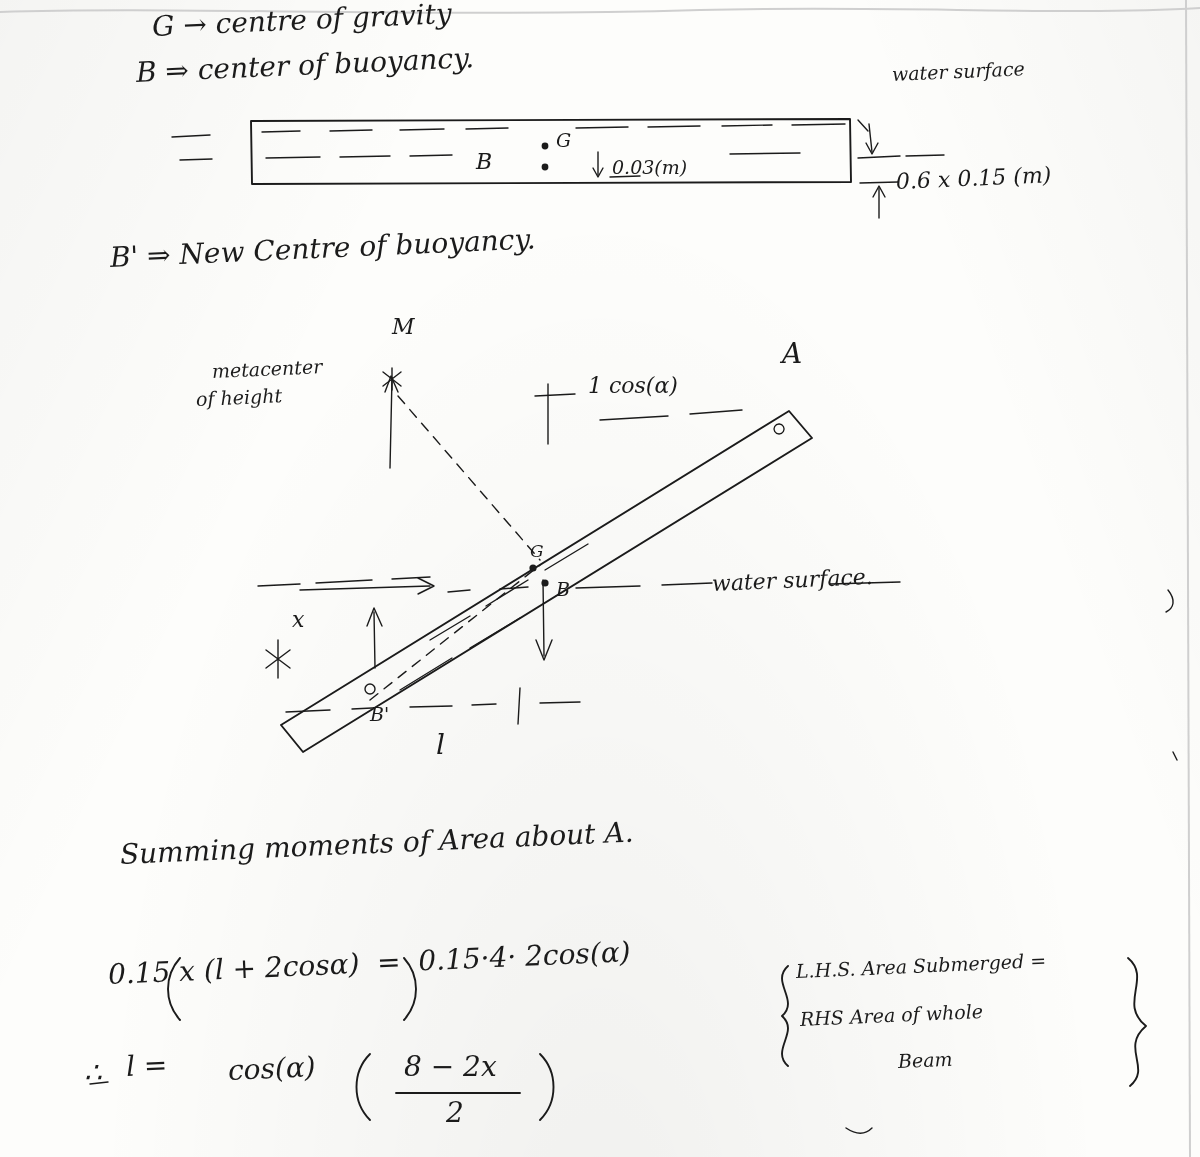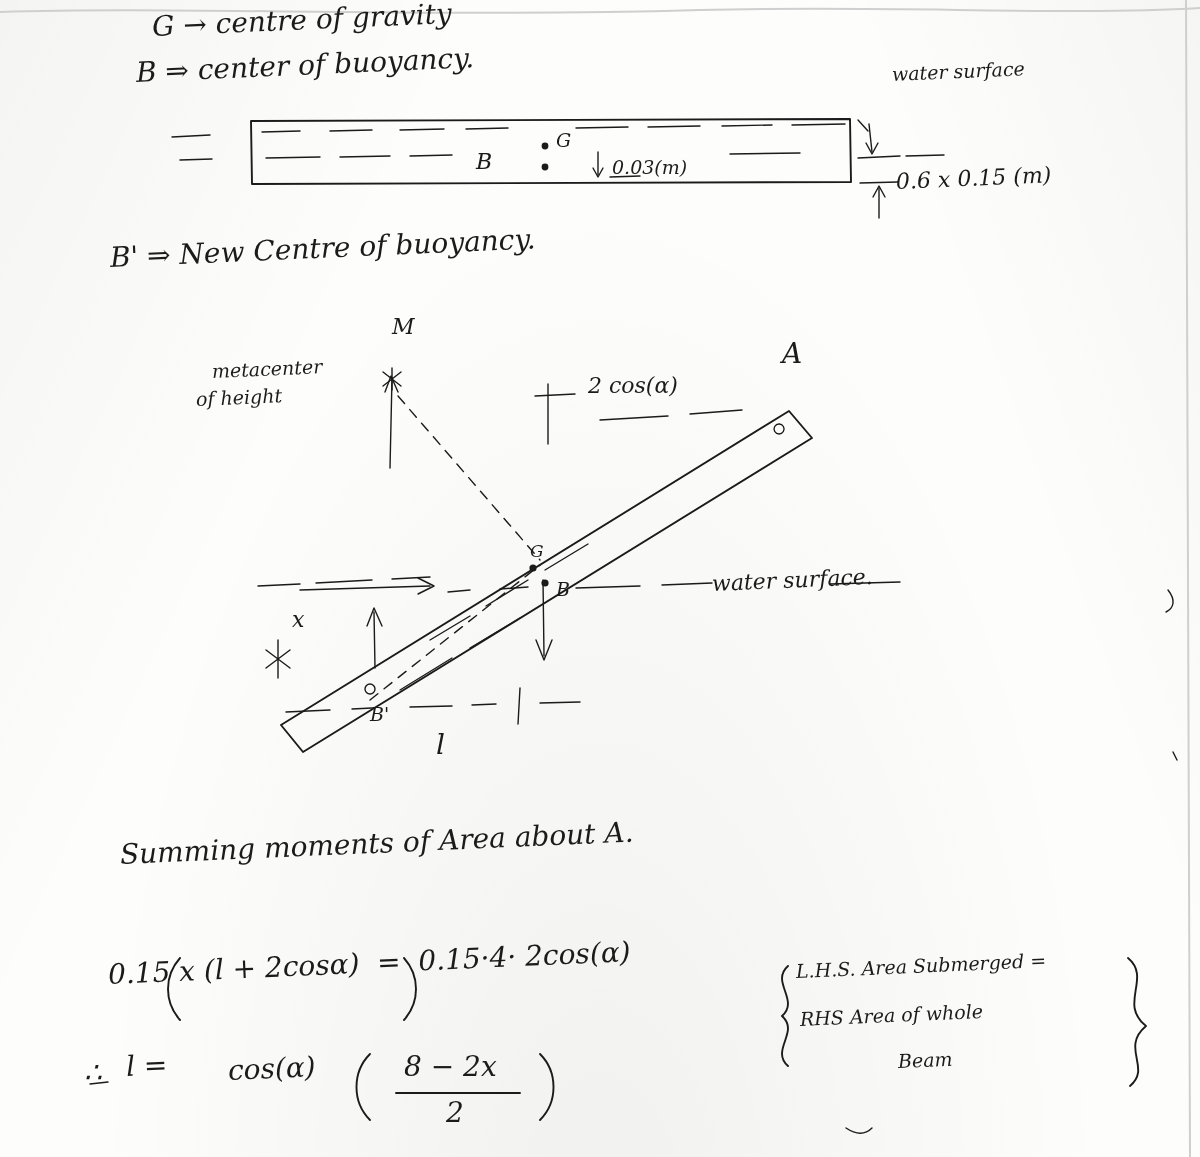--- a/index.html
+++ b/index.html
@@ -205,21 +205,21 @@
   <div class="hand s3" style="left:612px; top:158px;">0.03(m)</div>
   <div class="hand s3 rot-neg" style="left:892px; top:65px;">water surface</div>
   <div class="hand s2 rot-neg" style="left:896px; top:170px;">0.6 x 0.15 (m)</div>
 
   <div class="hand s5 rot-neg" style="left:110px; top:243px;">B' ⇒ New Centre of buoyancy.</div>
 
   <div class="hand s2" style="left:392px; top:315px;">M</div>
   <div class="hand s3 rot-neg" style="left:212px; top:362px;">metacenter</div>
   <div class="hand s3 rot-neg" style="left:196px; top:390px;">of height</div>
   <div class="hand s5" style="left:782px; top:339px;">A</div>
-  <div class="hand s2" style="left:588px; top:374px;">2 cos(α)</div>
+  <div class="hand s2" style="left:588px; top:374px;">1 cos(α)</div>
   <div class="hand s4" style="left:530px; top:543px;">G</div>
   <div class="hand s3" style="left:556px; top:580px;">B</div>
   <div class="hand s3" style="left:370px; top:705px;">B'</div>
   <div class="hand s2" style="left:292px; top:608px;">x</div>
   <div class="hand s5" style="left:436px; top:730px;">l</div>
   <div class="hand s2 rot-neg" style="left:712px; top:572px;">water surface.</div>
 
   <div class="hand s5 rot-neg" style="left:120px; top:840px;">Summing moments of Area about A.</div>
 
   <div class="hand s5 rot-neg" style="left:108px; top:960px;">0.15 x (l + 2cosα)  =  0.15·4· 2cos(α)</div>

